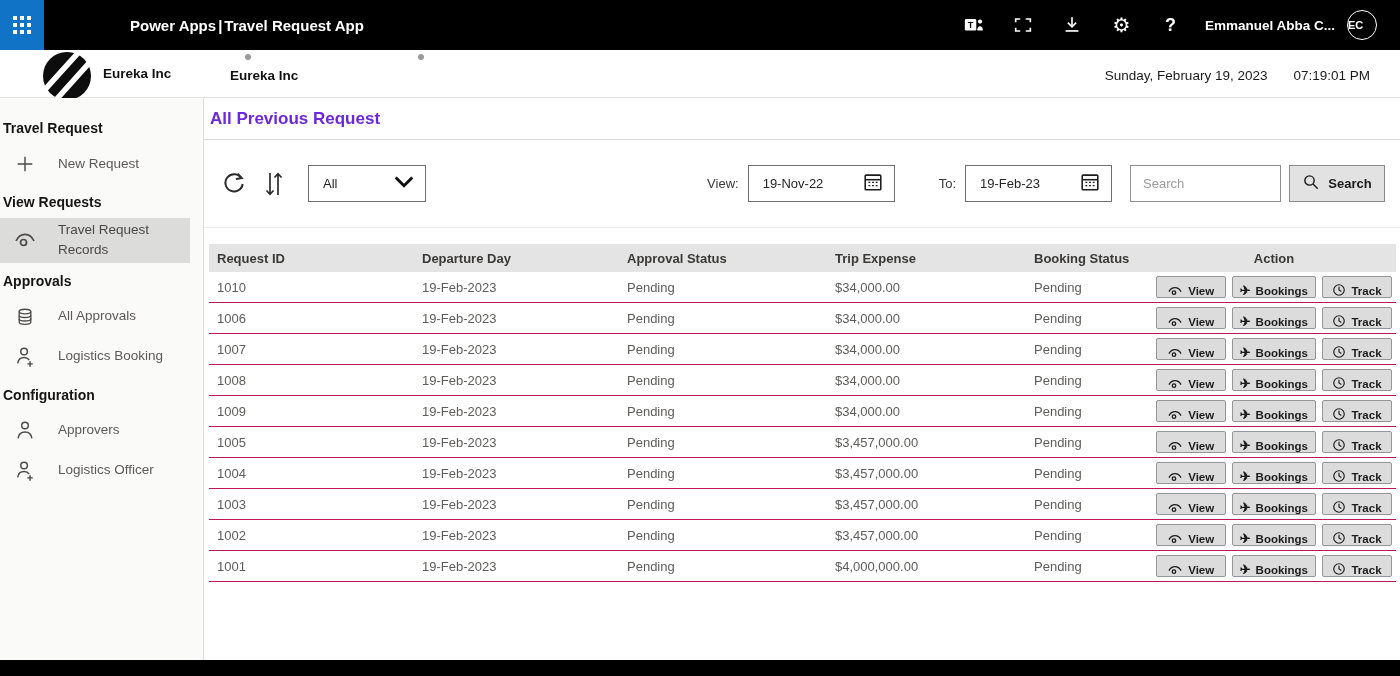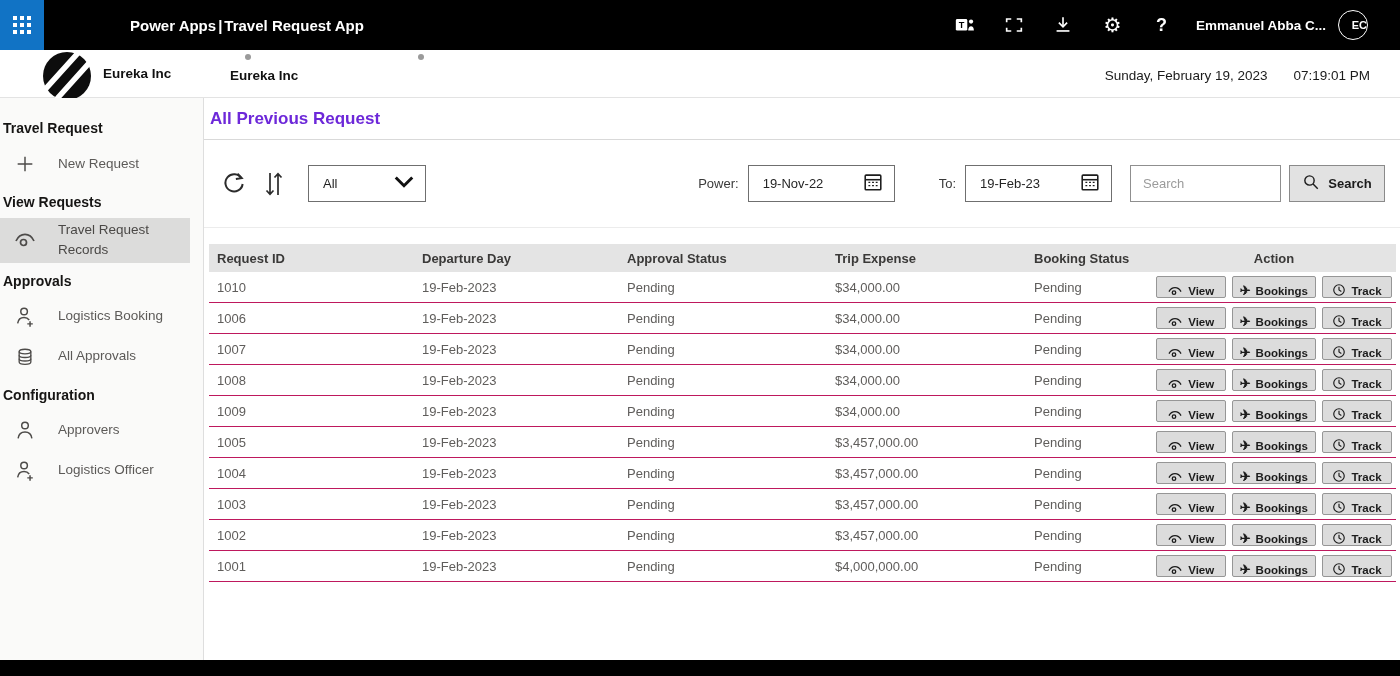--- a/index.html
+++ b/index.html
@@ -11,21 +11,21 @@
   .waffle { width:44px; height:50px; background:#1173c5; display:flex; align-items:center; justify-content:center; cursor:pointer; }
   .waffle-grid { display:grid; grid-template-columns:repeat(3,4px); grid-template-rows:repeat(3,4px); gap:3px; }
   .waffle-grid span { background:#fff; width:4px; height:4px; }
   .app-title { margin-left:86px; font-size:15px; font-weight:bold; display:flex; gap:2px; align-items:center; white-space:nowrap; }
   .topbar-right { margin-left:auto; display:flex; align-items:center; gap:0; padding-right:12px; }
   .tb-icon { width:49px; height:50px; display:flex; align-items:center; justify-content:center; color:#fff; cursor:pointer; }
   .tb-icon svg { display:block; }
   .gear-glyph { font-size:20px; line-height:1; }
   .help-glyph { font-size:18px; font-weight:bold; }
   .user-name { font-size:13.5px; font-weight:bold; margin:0 12px 0 10px; white-space:nowrap; }
-  .avatar { width:30px; height:30px; border:1.5px solid #fff; border-radius:50%; display:flex; align-items:center; justify-content:flex-end; font-size:11px; font-weight:bold; margin-right:20px; cursor:pointer; }
+  .avatar { width:30px; height:30px; border:1.5px solid #fff; border-radius:50%; display:flex; align-items:center; justify-content:flex-start; font-size:11px; font-weight:bold; margin-right:11px; cursor:pointer; }
 
   
   .infobar { height:48px; background:#fff; border-bottom:1px solid #e3e3e3; position:relative; }
   .logo { position:absolute; left:38px; top:0px; }
   .company-name { position:absolute; left:103px; top:16px; font-size:13.5px; font-weight:bold; color:#111; }
   .company-name-2 { position:absolute; left:230px; top:18px; font-size:13.5px; font-weight:bold; color:#111; }
   .handle-dot { position:absolute; top:4px; width:6px; height:6px; border-radius:50%; background:#9a9a9a; }
   .dot-1 { left:245px; } .dot-2 { left:418px; }
   .datetime { position:absolute; right:30px; top:18px; font-size:13.5px; color:#1b1b1b; display:flex; gap:26px;justify-content:flex-end; }
 
@@ -182,38 +182,38 @@
           <path d="M3 11c2-4.4 5.3-6.6 9-6.6s7 2.2 9 6.6"></path>
             <circle cx="10.5" cy="12.5" r="3"></circle>
         </svg>
       </span>
       <span class="s-label">Travel Request Records</span>
     </div>
 
     <div class="side-section-header">Approvals</div>
     <div class="side-item">
       <span class="s-icon">
-        <svg width="22" height="24" viewBox="0 0 24 26" fill="none" stroke="#4d4b49" stroke-width="1.6">
-          <circle cx="11" cy="7" r="3.6"></circle>
-          <path d="M4 20c.6-4.2 3.4-6.4 7-6.4 2.3 0 4.3.9 5.6 2.6"></path>
-          <path d="M17.5 17.5v6M14.5 20.5h6"></path>
-        </svg>
-      </span>
-      <span class="s-label">Logistics Booking</span>
-    </div>
-    <div class="side-item">
-      <span class="s-icon">
         <svg width="20" height="22" viewBox="0 0 24 24" fill="none" stroke="#4d4b49" stroke-width="1.6">
           <ellipse cx="12" cy="5.5" rx="7" ry="2.8"></ellipse>
           <path d="M5 5.5v12.5c0 1.6 3.1 2.8 7 2.8s7-1.2 7-2.8V5.5"></path>
           <path d="M5 9.8c0 1.6 3.1 2.8 7 2.8s7-1.2 7-2.8"></path>
           <path d="M5 14c0 1.6 3.1 2.8 7 2.8s7-1.2 7-2.8"></path>
         </svg>
       </span>
       <span class="s-label">All Approvals</span>
+    </div>
+    <div class="side-item">
+      <span class="s-icon">
+        <svg width="22" height="24" viewBox="0 0 24 26" fill="none" stroke="#4d4b49" stroke-width="1.6">
+          <circle cx="11" cy="7" r="3.6"></circle>
+          <path d="M4 20c.6-4.2 3.4-6.4 7-6.4 2.3 0 4.3.9 5.6 2.6"></path>
+          <path d="M17.5 17.5v6M14.5 20.5h6"></path>
+        </svg>
+      </span>
+      <span class="s-label">Logistics Booking</span>
     </div>
 
     <div class="side-section-header">Configuration</div>
     <div class="side-item">
       <span class="s-icon">
         <svg width="22" height="24" viewBox="0 0 24 26" fill="none" stroke="#4d4b49" stroke-width="1.6">
           <circle cx="12" cy="7" r="3.6"></circle>
           <path d="M4.5 21c.6-4.4 3.6-6.8 7.5-6.8s6.9 2.4 7.5 6.8"></path>
         </svg>
       </span>
@@ -252,21 +252,21 @@
       <div class="dropdown">
         <span class="dd-value">All</span>
         <span>
           <svg width="22" height="16" viewBox="0 0 24 16" fill="none" stroke="#111" stroke-width="3.2">
               <path d="M3 3l9 9 9-9"></path>
             </svg>
         </span>
       </div>
 
       <div class="filters">
-        <span class="field-label">Power:</span>
+        <span class="field-label">View:</span>
         <div class="datebox">
           <span class="d-value">19-Nov-22</span>
           <span>
             <svg width="22" height="22" viewBox="0 0 24 24" fill="none" stroke="#1d1d1d" stroke-width="1.7">
               <rect x="3.5" y="4.5" width="17" height="16" rx="1"></rect>
               <path d="M3.5 9.5h17"></path>
               <g stroke-width="1.3">
                   <path d="M7 12.5h2M11 12.5h2M15 12.5h2M7 16h2M11 16h2M15 16h2"></path>
                 </g>
             </svg>

